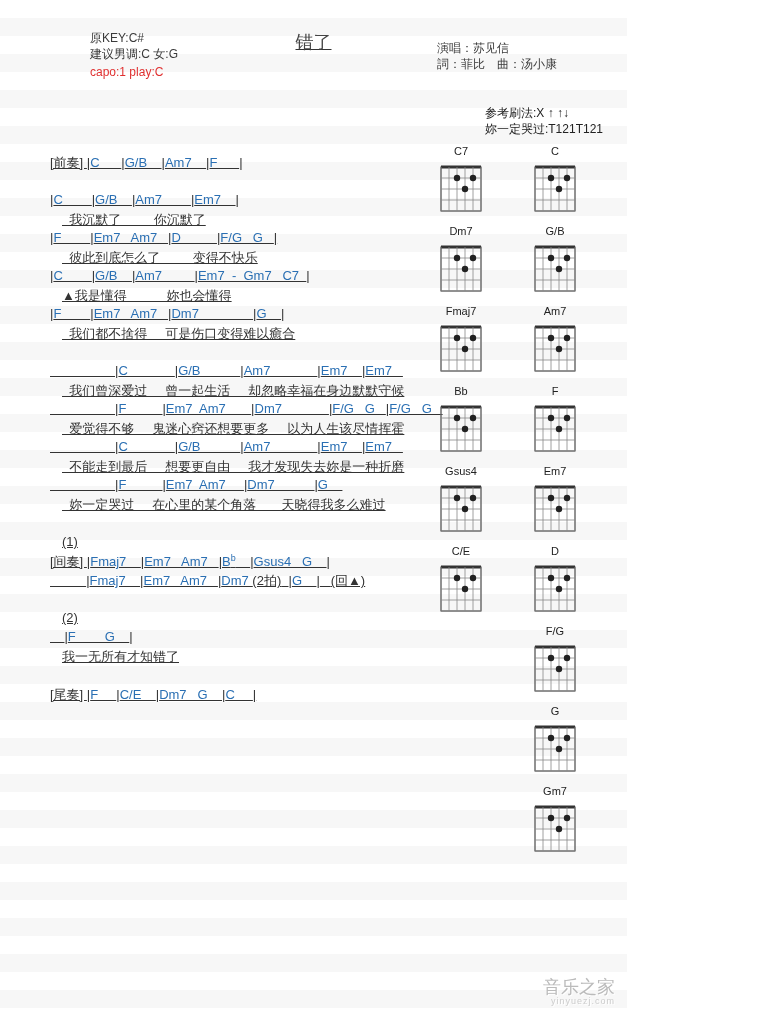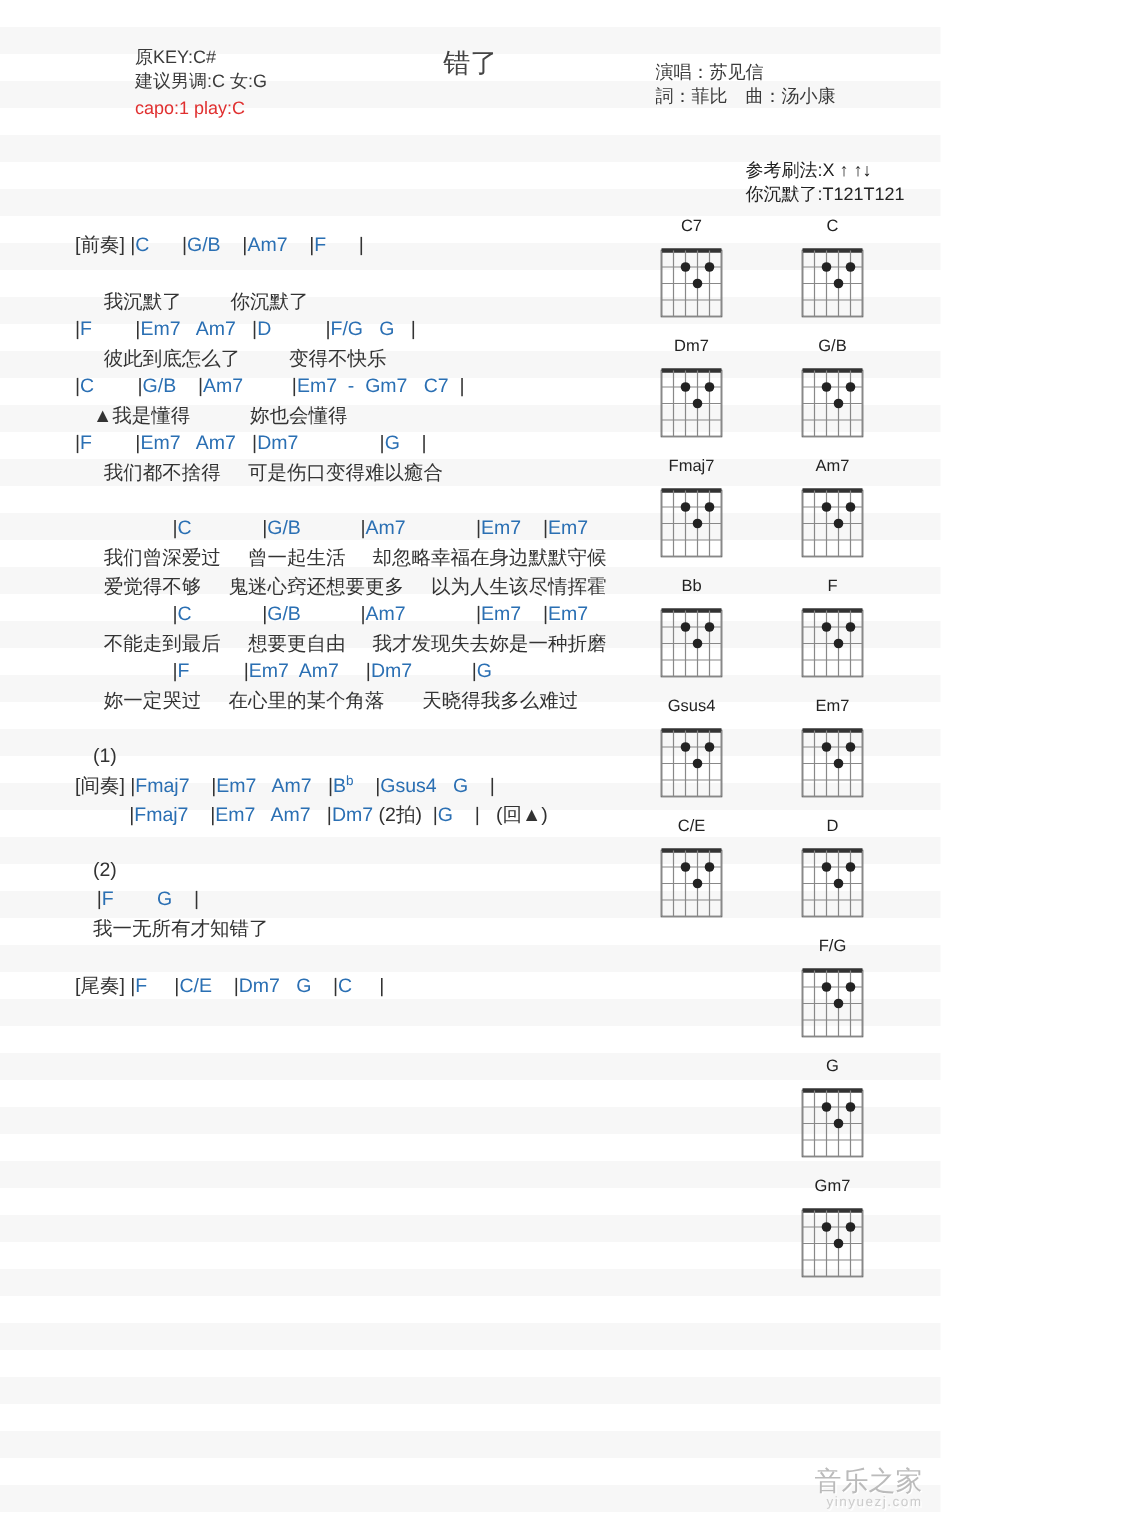--- a/index.html
+++ b/index.html
@@ -16,20 +16,21 @@
     position: relative;
     width: 627px;
     min-height: 1018px;
     background: repeating-linear-gradient(
       to bottom,
       #ffffff 0px,
       #ffffff 18px,
       #f7f7f7 18px,
       #f7f7f7 36px
     );
+    text-decoration: underline;
   }
   .header {
     position: relative;
     padding-top: 18px;
   }
   .meta-left {
     position: absolute;
     left: 90px;
     top: 30px;
     font-size: 12px;
@@ -154,37 +155,39 @@
       <div>建议男调:C 女:G</div>
       <div class="capo">capo:1 play:C</div>
     </div>
     <div class="title">错了</div>
     <div class="meta-right">
       <div>演唱：苏见信</div>
       <div>詞：菲比　曲：汤小康</div>
     </div>
     <div class="ref">
       <div>参考刷法:X ↑ ↑↓</div>
-      <div>你沉默了:T121T121</div>
+      <div>妳一定哭过:T121T121</div>
     </div>
   </div>
 
   <div class="content" id="content">
       <div class="line chordline"><span class="txt section">[前奏] </span><span class="bar">|</span>C      <span class="bar">|</span>G/B    <span class="bar">|</span>Am7    <span class="bar">|</span>F      <span class="bar">|</span></div>
       <div class="spacer"></div>
+      <div class="line chordline"><span class="bar">|</span>C        <span class="bar">|</span>G/B    <span class="bar">|</span>Am7        <span class="bar">|</span>Em7    <span class="bar">|</span></div>
       <div class="line lyric">  我沉默了         你沉默了</div>
       <div class="line chordline"><span class="bar">|</span>F        <span class="bar">|</span>Em7   Am7   <span class="bar">|</span>D          <span class="bar">|</span>F/G   G   <span class="bar">|</span></div>
       <div class="line lyric">  彼此到底怎么了         变得不快乐</div>
       <div class="line chordline"><span class="bar">|</span>C        <span class="bar">|</span>G/B    <span class="bar">|</span>Am7         <span class="bar">|</span>Em7  -  Gm7   C7  <span class="bar">|</span></div>
       <div class="line lyric">▲我是懂得           妳也会懂得</div>
       <div class="line chordline"><span class="bar">|</span>F        <span class="bar">|</span>Em7   Am7   <span class="bar">|</span>Dm7               <span class="bar">|</span>G    <span class="bar">|</span></div>
       <div class="line lyric">  我们都不捨得     可是伤口变得难以癒合</div>
       <div class="spacer"></div>
       <div class="line chordline">                  <span class="bar">|</span>C             <span class="bar">|</span>G/B           <span class="bar">|</span>Am7             <span class="bar">|</span>Em7    <span class="bar">|</span>Em7   </div>
       <div class="line lyric">  我们曾深爱过     曾一起生活     却忽略幸福在身边默默守候</div>
+      <div class="line chordline">                  <span class="bar">|</span>F          <span class="bar">|</span>Em7  Am7       <span class="bar">|</span>Dm7             <span class="bar">|</span>F/G   G   <span class="bar">|</span>F/G   G   </div>
       <div class="line lyric">  爱觉得不够     鬼迷心窍还想要更多     以为人生该尽情挥霍</div>
       <div class="line chordline">                  <span class="bar">|</span>C             <span class="bar">|</span>G/B           <span class="bar">|</span>Am7             <span class="bar">|</span>Em7    <span class="bar">|</span>Em7   </div>
       <div class="line lyric">  不能走到最后     想要更自由     我才发现失去妳是一种折磨</div>
       <div class="line chordline">                  <span class="bar">|</span>F          <span class="bar">|</span>Em7  Am7     <span class="bar">|</span>Dm7           <span class="bar">|</span>G    </div>
       <div class="line lyric">  妳一定哭过     在心里的某个角落       天晓得我多么难过</div>
       <div class="spacer"></div>
       <div class="line lyric">(1)</div>
       <div class="line chordline"><span class="txt section">[间奏] </span><span class="bar">|</span>Fmaj7    <span class="bar">|</span>Em7   Am7   <span class="bar">|</span>B<span class="sup">b</span>    <span class="bar">|</span>Gsus4   G    <span class="bar">|</span></div>
       <div class="line chordline">          <span class="bar">|</span>Fmaj7    <span class="bar">|</span>Em7   Am7   <span class="bar">|</span>Dm7 <span class="txt">(2拍)</span>  <span class="bar">|</span>G    <span class="bar">|</span>   <span class="txt">(回▲)</span></div>
       <div class="spacer"></div>

